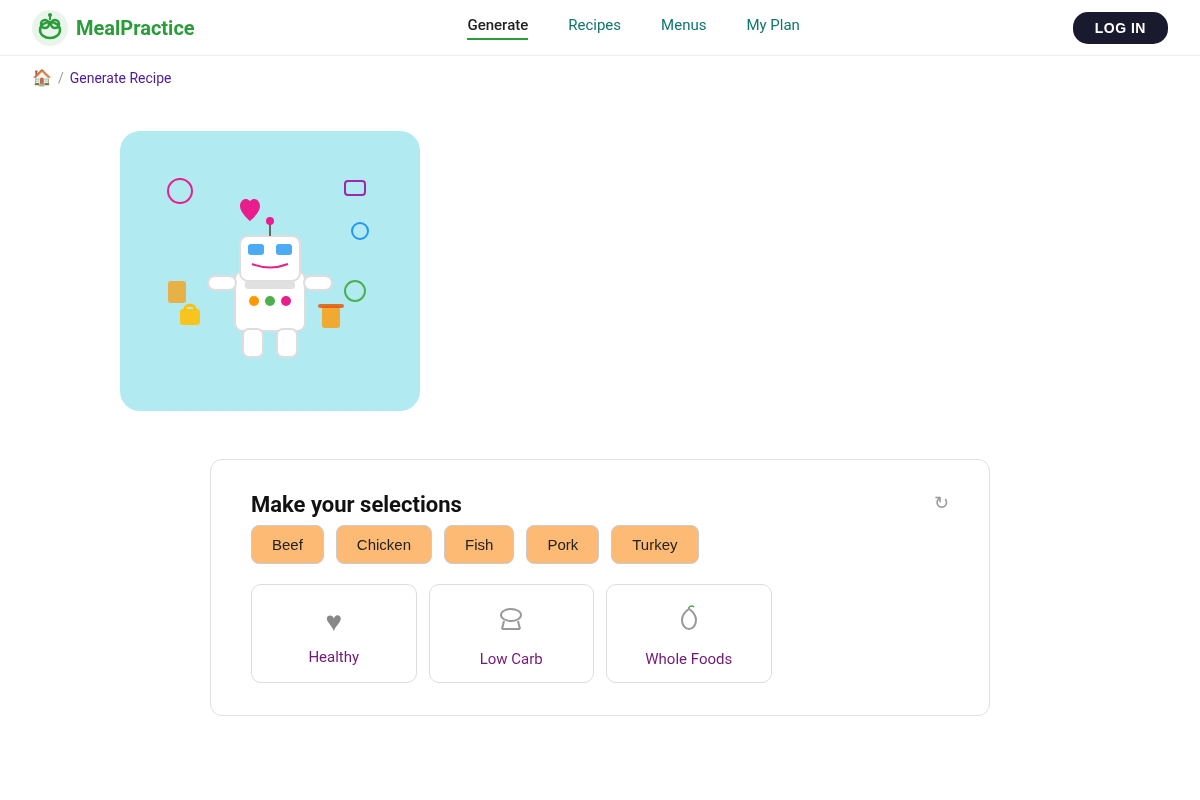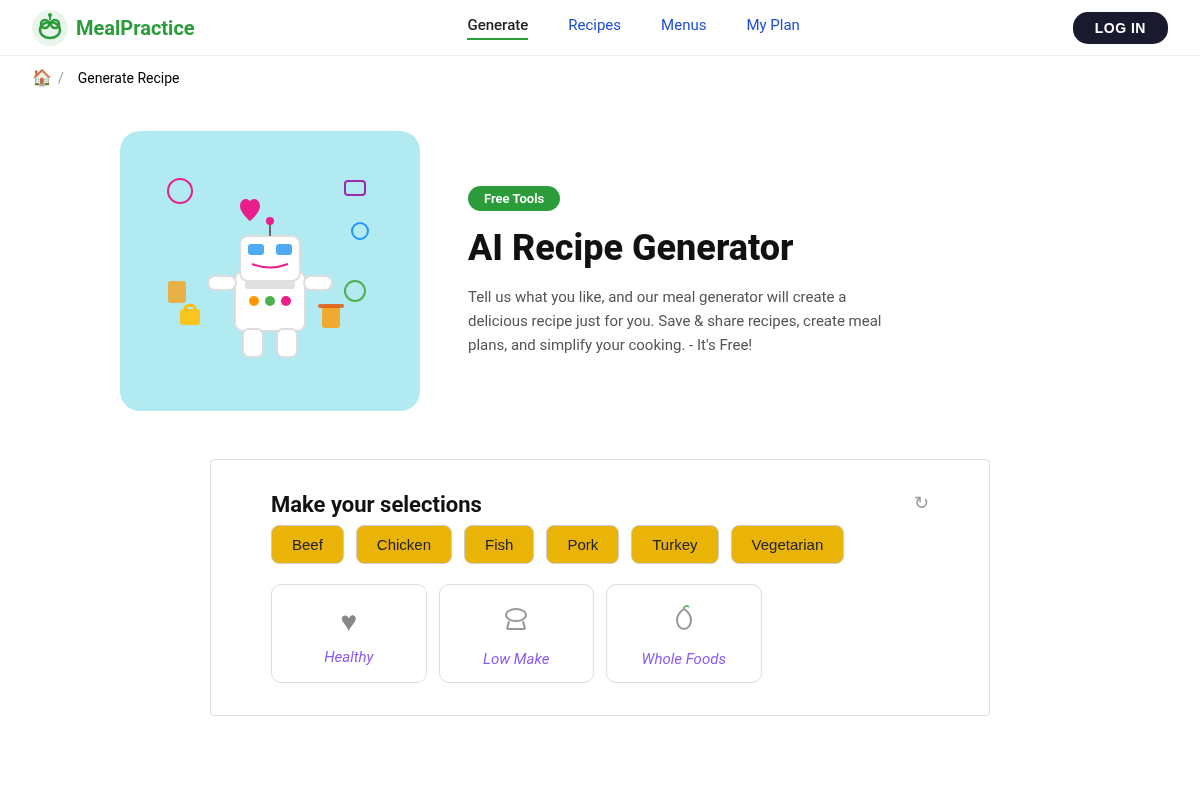--- a/index.html
+++ b/index.html
@@ -8,38 +8,38 @@
     
     .navbar {
       display: flex; align-items: center; justify-content: space-between;
       padding: 0 32px; height: 56px; border-bottom: 1px solid #eee;
     }
     .nav-logo { display: flex; align-items: center; gap: 8px; text-decoration: none; }
     .nav-logo-icon { width: 36px; height: 36px; }
     .nav-logo-text { font-size: 20px; font-weight: 700; color: #2a9d3a; }
     .nav-links { display: flex; align-items: center; gap: 40px; }
     .nav-link {
-      text-decoration: none; font-size: 15px; color: #1d4ed8; padding-bottom: 4px;
+      text-decoration: none; font-size: 15px; color: #0f766e; padding-bottom: 4px;
       border-bottom: 2px solid transparent;
     }
     .nav-link.active { color: #222; border-bottom: 2px solid #2a9d3a; font-weight: 500; }
     .nav-login {
       background: #1a1a2e; color: #fff; border: none; padding: 8px 22px;
       border-radius: 15px; font-size: 14px; font-weight: 600; cursor: pointer;
       letter-spacing: 0.5px;
     }
 
     
     .breadcrumb {
       display: flex; align-items: center; gap: 6px;
       padding: 12px 32px; font-size: 14px; color: #666;
     }
     .breadcrumb-home { font-size: 16px; }
     .breadcrumb-sep { color: #999; }
-    .breadcrumb-current { color: #000000; margin-left: 8px; }
+    .breadcrumb-current { color: #4c1d95; }
 
     
     .hero {
       display: flex; align-items: center; gap: 48px;
       padding: 32px 120px 48px 120px; max-width: 1200px; margin: 0 auto;
     }
     .hero-image-container {
       background: #b2eaf2; border-radius: 20px;
       width: 300px; min-width: 300px; height: 280px;
       display: flex; align-items: center; justify-content: center;
@@ -51,51 +51,51 @@
       display: inline-block; background: #2a9d3a; color: #fff;
       font-size: 13px; font-weight: 600; padding: 5px 16px;
       border-radius: 20px; margin-bottom: 16px;
     }
     .hero-title { font-size: 36px; font-weight: 800; color: #111; margin-bottom: 16px; }
     .hero-desc { font-size: 15px; color: #555; line-height: 1.6; max-width: 420px; }
 
     
     .selections-container {
       max-width: 780px; margin: 0 auto 40px auto;
-      border: 1px solid #e0e0e0; border-radius: 4px;
-      padding: 32px 60px;
+      border: 1px solid #e0e0e0; border-radius: 12px;
+      padding: 32px 40px;
     }
     .selections-header { display: flex; justify-content: space-between; align-items: flex-start; margin-bottom: 8px; }
     .selections-title { font-size: 22px; font-weight: 700; color: #111; }
     .refresh-icon { font-size: 18px; color: #999; cursor: pointer; }
     .selections-subtitle { font-size: 14px; color: #666; margin-bottom: 28px; }
 
     
     .protein-grid {
       display: flex; flex-wrap: wrap; gap: 12px; margin-bottom: 20px;
     }
     .protein-btn {
-      border: 1px solid #ccc; background: #eab308; border-radius: 8px;
+      border: 1px solid #ccc; background: #fdba74; border-radius: 8px;
       padding: 10px 20px; font-size: 15px; cursor: pointer; color: #222;
       transition: border-color 0.2s, background 0.2s;
     }
 
     
     .style-grid {
       display: grid; grid-template-columns: repeat(4, 1fr); gap: 12px;
     }
     .style-card {
       border: 1px solid #ddd; border-radius: 10px;
       padding: 20px 12px 14px 12px;
       display: flex; flex-direction: column; align-items: center; gap: 10px;
       cursor: pointer; background: #fff;
       transition: border-color 0.2s;
     }
     .style-icon { font-size: 28px; color: #888; }
-    .style-label { font-size: 15px; color: #8b5cf6; font-style: italic; }
+    .style-label { font-size: 15px; color: #701a75; }
   </style>
 </head>
 <body>
 
 <nav class="navbar">
   <a class="nav-logo" href="#">
     <svg class="nav-logo-icon" viewBox="0 0 36 36" fill="none" xmlns="http://www.w3.org/2000/svg">
       <circle cx="18" cy="18" r="18" fill="#2a9d3a" opacity="0.1"></circle>
       <ellipse cx="18" cy="20" rx="10" ry="8" stroke="#2a9d3a" stroke-width="2.5" fill="none"></ellipse>
       <circle cx="13" cy="14" r="4" stroke="#2a9d3a" stroke-width="2.5" fill="none"></circle>
@@ -159,57 +159,51 @@
       <rect x="127" y="178" width="20" height="28" rx="6" fill="white" stroke="#ddd" stroke-width="2"></rect>
 
       <rect x="172" y="155" width="18" height="22" rx="3" fill="#ff9800" opacity="0.8"></rect>
       <rect x="168" y="153" width="26" height="4" rx="2" fill="#e65100" opacity="0.8"></rect>
 
       <rect x="30" y="158" width="20" height="16" rx="3" fill="#ffc107" opacity="0.9"></rect>
       <path d="M35 158 C35 153 45 153 45 158" stroke="#ffc107" stroke-width="3" fill="none" stroke-linecap="round"></path>
     </svg>
   </div>
 
-  <div class="hero-content">
-    <span class="free-tools-badge">Free Tools</span>
-    <h1 class="hero-title">AI Recipe Generator</h1>
-    <p class="hero-desc">Tell us what you like, and our meal generator will create a delicious recipe just for you. Save &amp; share recipes, create meal plans, and simplify your cooking. - It's Free!</p>
-  </div>
 </div>
 
 <div class="selections-container">
   <div class="selections-header">
     <h2 class="selections-title">Make your selections</h2>
     <span class="refresh-icon">↻</span>
   </div>
 
   <div class="protein-grid">
     <button class="protein-btn">Beef</button>
     <button class="protein-btn">Chicken</button>
     <button class="protein-btn">Fish</button>
     <button class="protein-btn">Pork</button>
     <button class="protein-btn">Turkey</button>
-    <button class="protein-btn">Vegetarian</button>
   </div>
 
   <div class="style-grid">
     <div class="style-card">
       <span class="style-icon">♥</span>
       <span class="style-label">Healthy</span>
     </div>
     <div class="style-card">
       <span class="style-icon">
         <svg width="30" height="28" viewBox="0 0 30 28" fill="none" xmlns="http://www.w3.org/2000/svg">
           <ellipse cx="15" cy="10" rx="10" ry="6" stroke="#999" stroke-width="2"></ellipse>
           <line x1="8" y1="16" x2="6" y2="24" stroke="#999" stroke-width="2"></line>
           <line x1="22" y1="16" x2="24" y2="24" stroke="#999" stroke-width="2"></line>
           <line x1="6" y1="24" x2="24" y2="24" stroke="#999" stroke-width="2"></line>
         </svg>
       </span>
-      <span class="style-label">Low Make</span>
+      <span class="style-label">Low Carb</span>
     </div>
     <div class="style-card">
       <span class="style-icon">
         <svg width="26" height="28" viewBox="0 0 26 28" fill="none" xmlns="http://www.w3.org/2000/svg">
           <path d="M13 4 C13 4 20 8 20 15 C20 20 17 24 13 24 C9 24 6 20 6 15 C6 8 13 4 13 4Z" stroke="#999" stroke-width="2" fill="none"></path>
           <line x1="13" y1="4" x2="13" y2="2" stroke="#999" stroke-width="2"></line>
           <path d="M13 2 C13 2 16 0 18 2" stroke="#4caf50" stroke-width="1.5" fill="none"></path>
         </svg>
       </span>
       <span class="style-label">Whole Foods</span>

